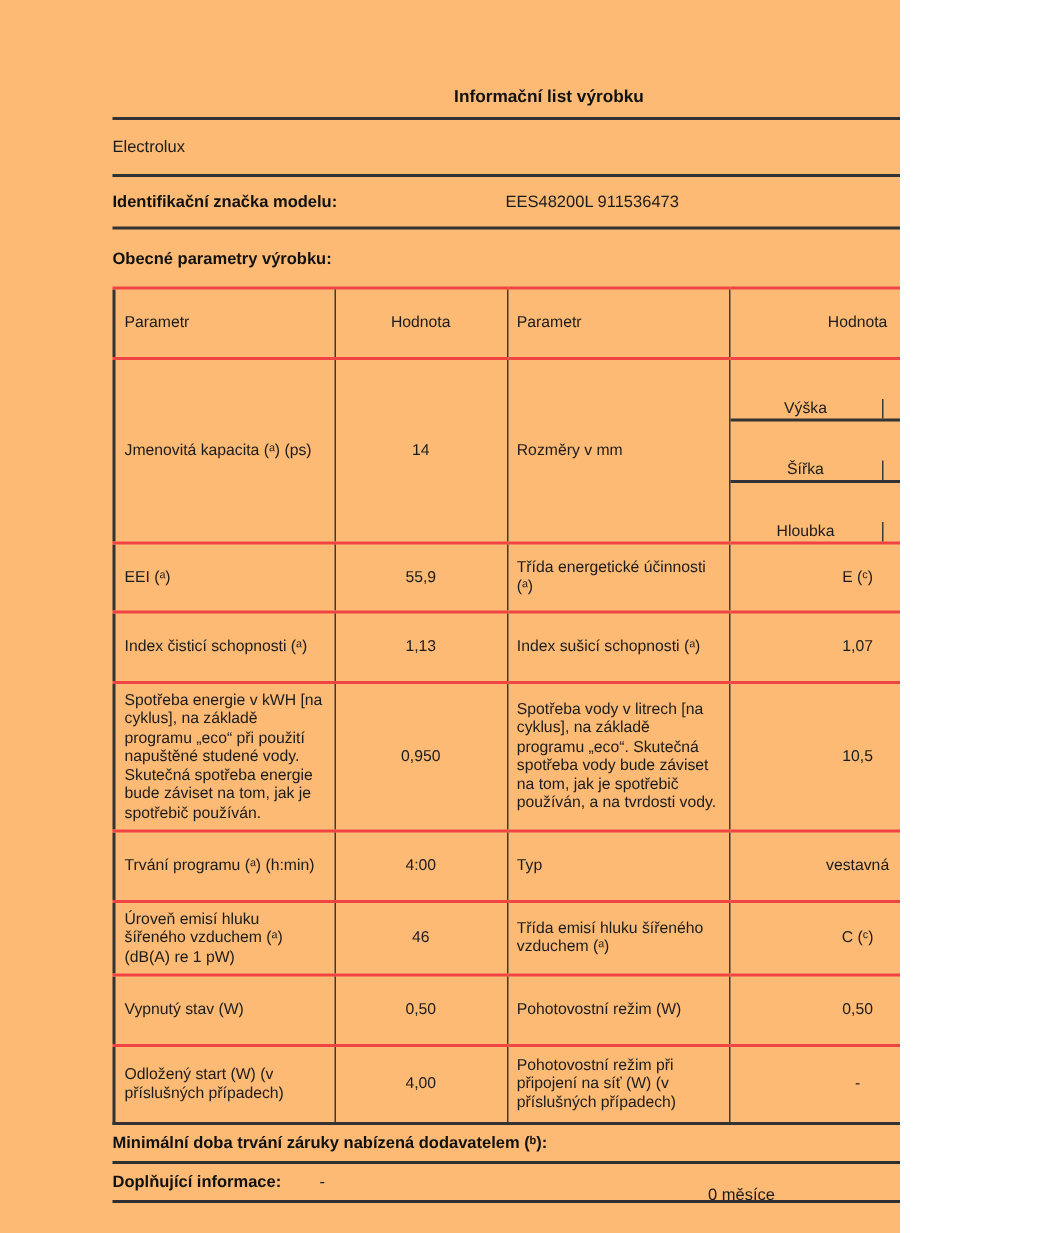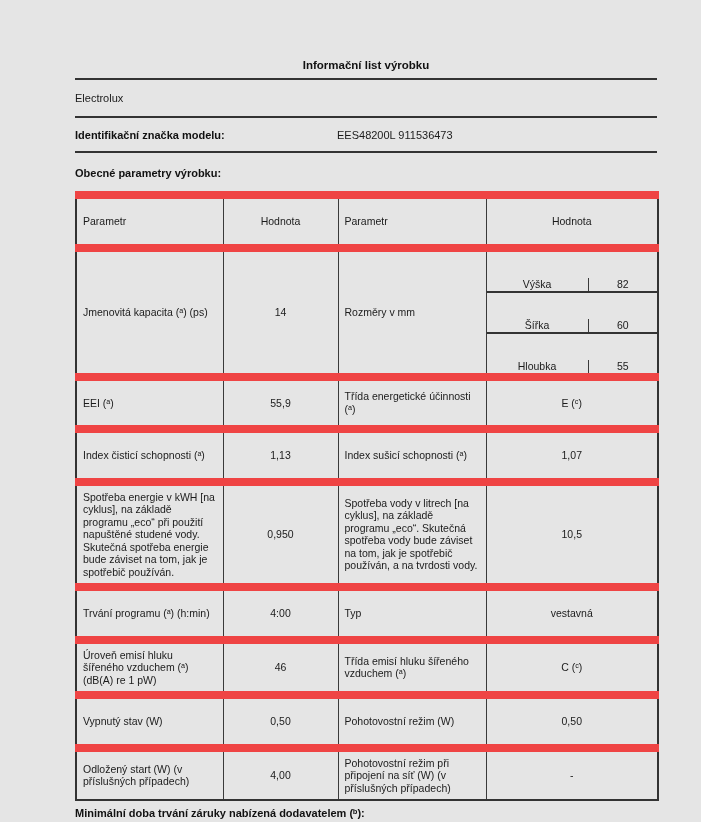--- a/index.html
+++ b/index.html
@@ -4,23 +4,23 @@
 <style>
   html,body{margin:0;padding:0;}
   body{
     font-family:"Liberation Sans","DejaVu Sans",sans-serif;
     background:#ffffff;
     color:#1b1b1b;
     -webkit-font-smoothing:antialiased;
   }
   .page{
     position:relative;
-    width:701px;
+    width:600px;
     height:822px;
-    background:#e5e5e5;
+    background:#fdba74;
     overflow:hidden;
   }
   .content{
     position:absolute;
     left:75px;
     top:0;
     width:582px;
   }
   
   .doc-title{
@@ -63,21 +63,21 @@
   table.params{
     width:582px;
     border-collapse:collapse;
     table-layout:fixed;
     font-size:10.5px;
     line-height:12.5px;
     color:#1b1b1b;
     border:2px solid #333;
   }
   table.params td{
-    border-top:8px solid #ef4444;
+    border-top:2px solid #ef4444;
     border-left:1px solid #3a3a3a;
     vertical-align:middle;
     box-sizing:border-box;
   }
   table.params td:first-child{border-left:none;}
   td.pcell{text-align:left;padding:5px 6px;}
   td.vcell{text-align:center;padding:16px 4px;}
   tr.rh37 td{height:37px;}
   tr.rh38 td{height:38px;}
   tr.rh49 td{height:49px;}

